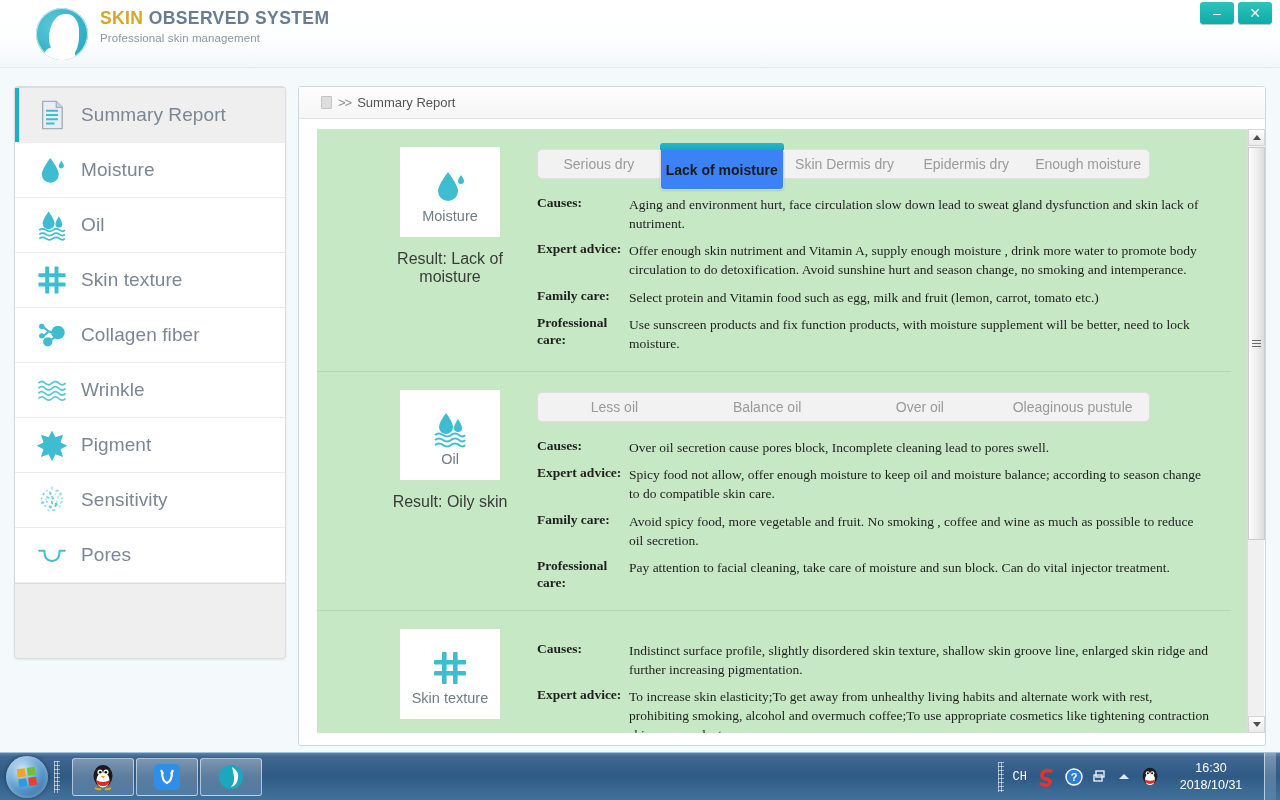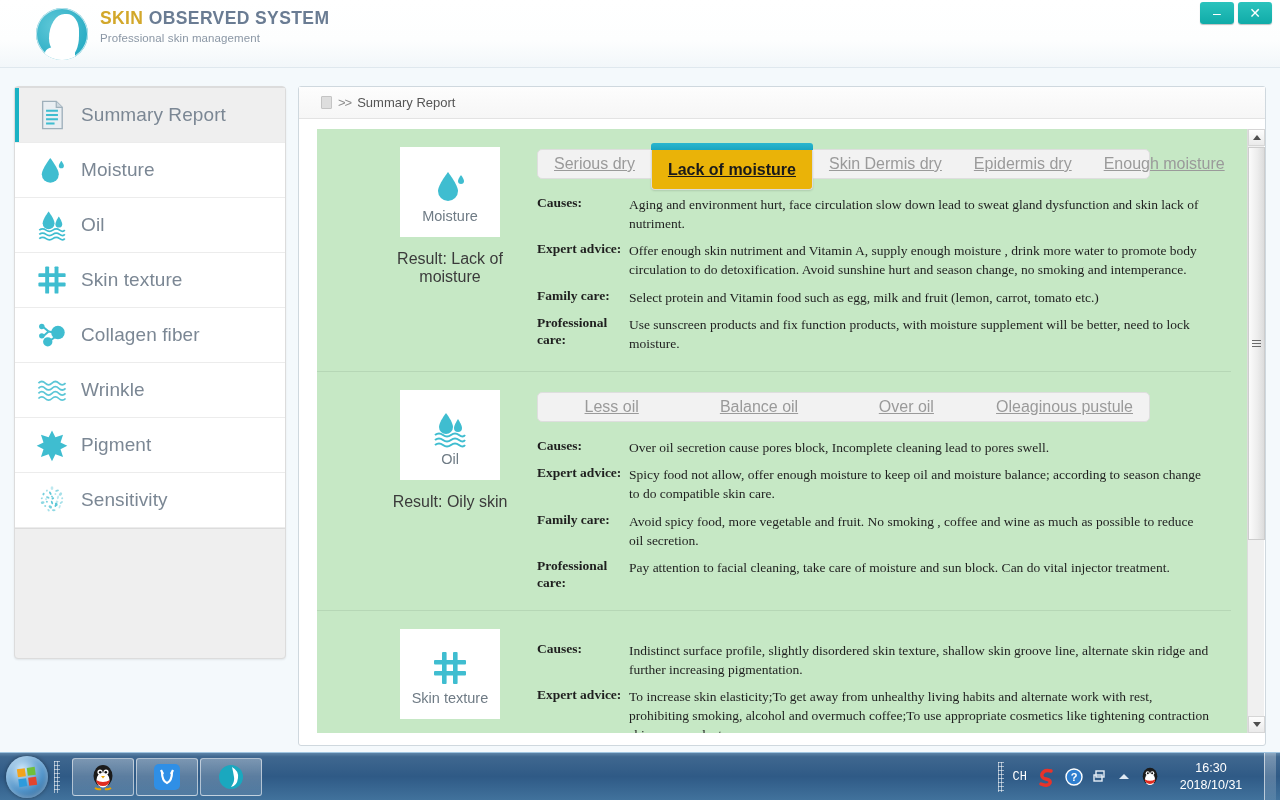--- a/index.html
+++ b/index.html
@@ -117,25 +117,25 @@
   .result-text { margin-top: 13px; font-family:Liberation Sans, sans-serif; font-size: 16px; color: #3b3b3b; }
 
   .sect-main { margin-left: 220px; padding-right: 22px; }
 
   .tabbar {
     position: relative; display: flex; background: #f2f2f2; border: 1px solid #dedede;
     border-radius: 5px; height: 30px; margin-top: 6px; width: 613px;
   }
   .tab {
     flex: 1; display:flex; align-items:center; justify-content:center;
-    font-size: 16px; color: #9a9a9a; cursor: pointer; position: relative;
-    white-space: nowrap; padding: 0 16px; text-decoration: underline;
+    font-size: 14px; color: #9a9a9a; cursor: pointer; position: relative;
+    white-space: nowrap; padding: 0 0;
   }
   .tab.active {
-    background: #eab308; color: #1a1a1a; font-weight: 700;
+    background: #3b82f6; color: #1a1a1a; font-weight: 700;
     border-radius: 0 0 4px 4px; border: 1px solid #dcdcdc; border-top: none;
     margin-top: 0px; height: 40px; align-self: flex-start;
     box-shadow: 0 1px 2px rgba(0,0,0,.12);
     z-index: 2;
     text-align: center;
   }
   .tab.active::before {
     content: ""; position: absolute; left: -1px; right: -1px; top: -7px; height: 7px;
     background: linear-gradient(180deg,#2ab6cf,#1aa5c0); border-radius: 3px 3px 0 0;
   }
@@ -343,20 +343,28 @@
               <ellipse cx="29" cy="28" rx="1.1" ry="2.2" fill="#3fbdd0" opacity="0.35" transform="rotate(20 29 28)"></ellipse>
               <ellipse cx="16" cy="32" rx="1.6" ry="1.2" fill="#3fbdd0" opacity="0.47" transform="rotate(57 16 32)"></ellipse>
               <ellipse cx="22" cy="32" rx="1.1" ry="2.2" fill="#3fbdd0" opacity="0.59" transform="rotate(94 22 32)"></ellipse>
               <ellipse cx="20" cy="16" rx="1.1" ry="1.2" fill="#3fbdd0" opacity="0.71" transform="rotate(131 20 16)"></ellipse>
               <ellipse cx="25" cy="25" rx="1.6" ry="2.2" fill="#3fbdd0" opacity="0.83" transform="rotate(168 25 25)"></ellipse>
               <ellipse cx="13" cy="19" rx="1.1" ry="1.2" fill="#3fbdd0" opacity="0.35" transform="rotate(25 13 19)"></ellipse>
             </svg>
           </span>
           <span class="menu-label">Sensitivity</span>
         </div>
+        <div class="menu-item">
+          <span class="menu-icon">
+            <svg width="34" height="34" viewBox="0 0 40 40">
+              <path d="M5 15 h6 q0 12 9 12 q9 0 9 -12 h6" stroke="#3fbdd0" stroke-width="2.4" fill="none" stroke-linecap="round" stroke-linejoin="round"></path>
+            </svg>
+          </span>
+          <span class="menu-label">Pores</span>
+        </div>
       </div>
     <div id="sidebar-foot"></div>
   </div>
 
   <div id="content-panel">
     <div id="breadcrumb">
       <span class="doc-ico"></span>
       <span class="sep">&gt;&gt;</span>
       <span>Summary Report</span>
     </div>
@@ -486,21 +494,21 @@
                 </span>
         <span class="r-label">Skin texture</span>
       </div>
       <div class="result-text">Result: Coarse</div>
     </div>
     <div class="sect-main">
       <table class="advice">
         <tbody>
                   <tr>
           <td class="k">Causes:</td>
-          <td class="v">Indistinct surface profile, slightly disordered skin texture, shallow skin groove line, alternate skin ridge and further increasing pigmentation.</td>
+          <td class="v">Indistinct surface profile, slightly disordered skin texture, shallow skin groove line, enlarged skin ridge and further increasing pigmentation.</td>
                   </tr>
         <tr>
           <td class="k">Expert advice:</td>
           <td class="v">To increase skin elasticity;To get away from unhealthy living habits and alternate work with rest, prohibiting smoking, alcohol and overmuch coffee;To use appropriate cosmetics like tightening contraction skin care products.</td>
                   </tr>
 
       </tbody>
               </table>
     </div>
           </div>

